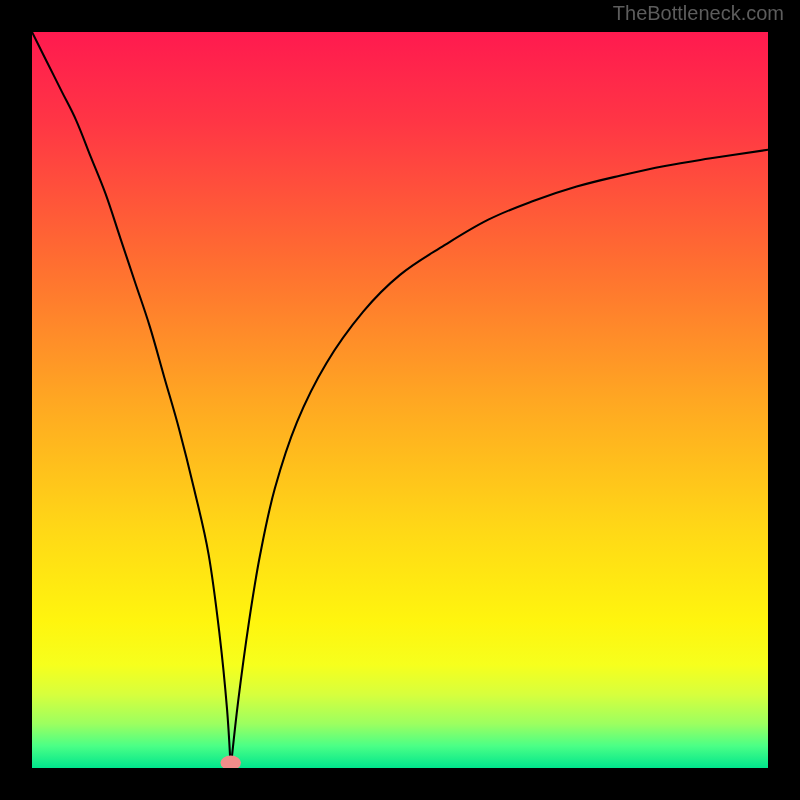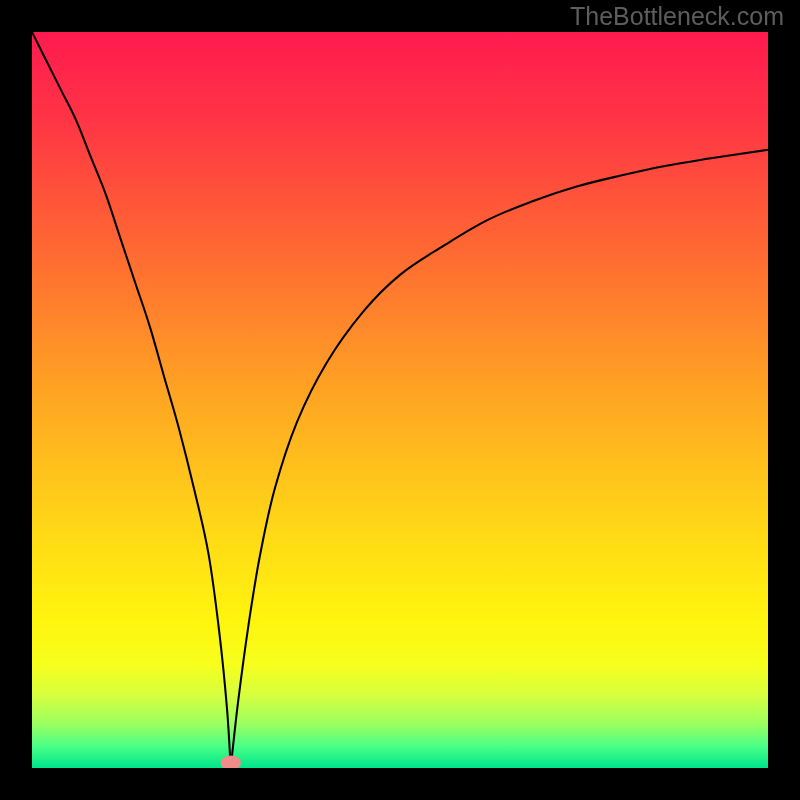--- a/index.html
+++ b/index.html
@@ -15,21 +15,21 @@
     position: relative;
     width: 800px;
     height: 800px;
     background: #000;
   }
   .watermark {
     position: absolute;
     top: 2px;
     right: 16px;
     color: #5d5d5d;
-    font-size: 25px;
+    font-size: 20px;
     letter-spacing: 0px;
     font-weight: 400;
   }
   .plot-area {
     position: absolute;
     left: 32px;
     top: 32px;
     width: 736px;
     height: 736px;
     overflow: hidden;

